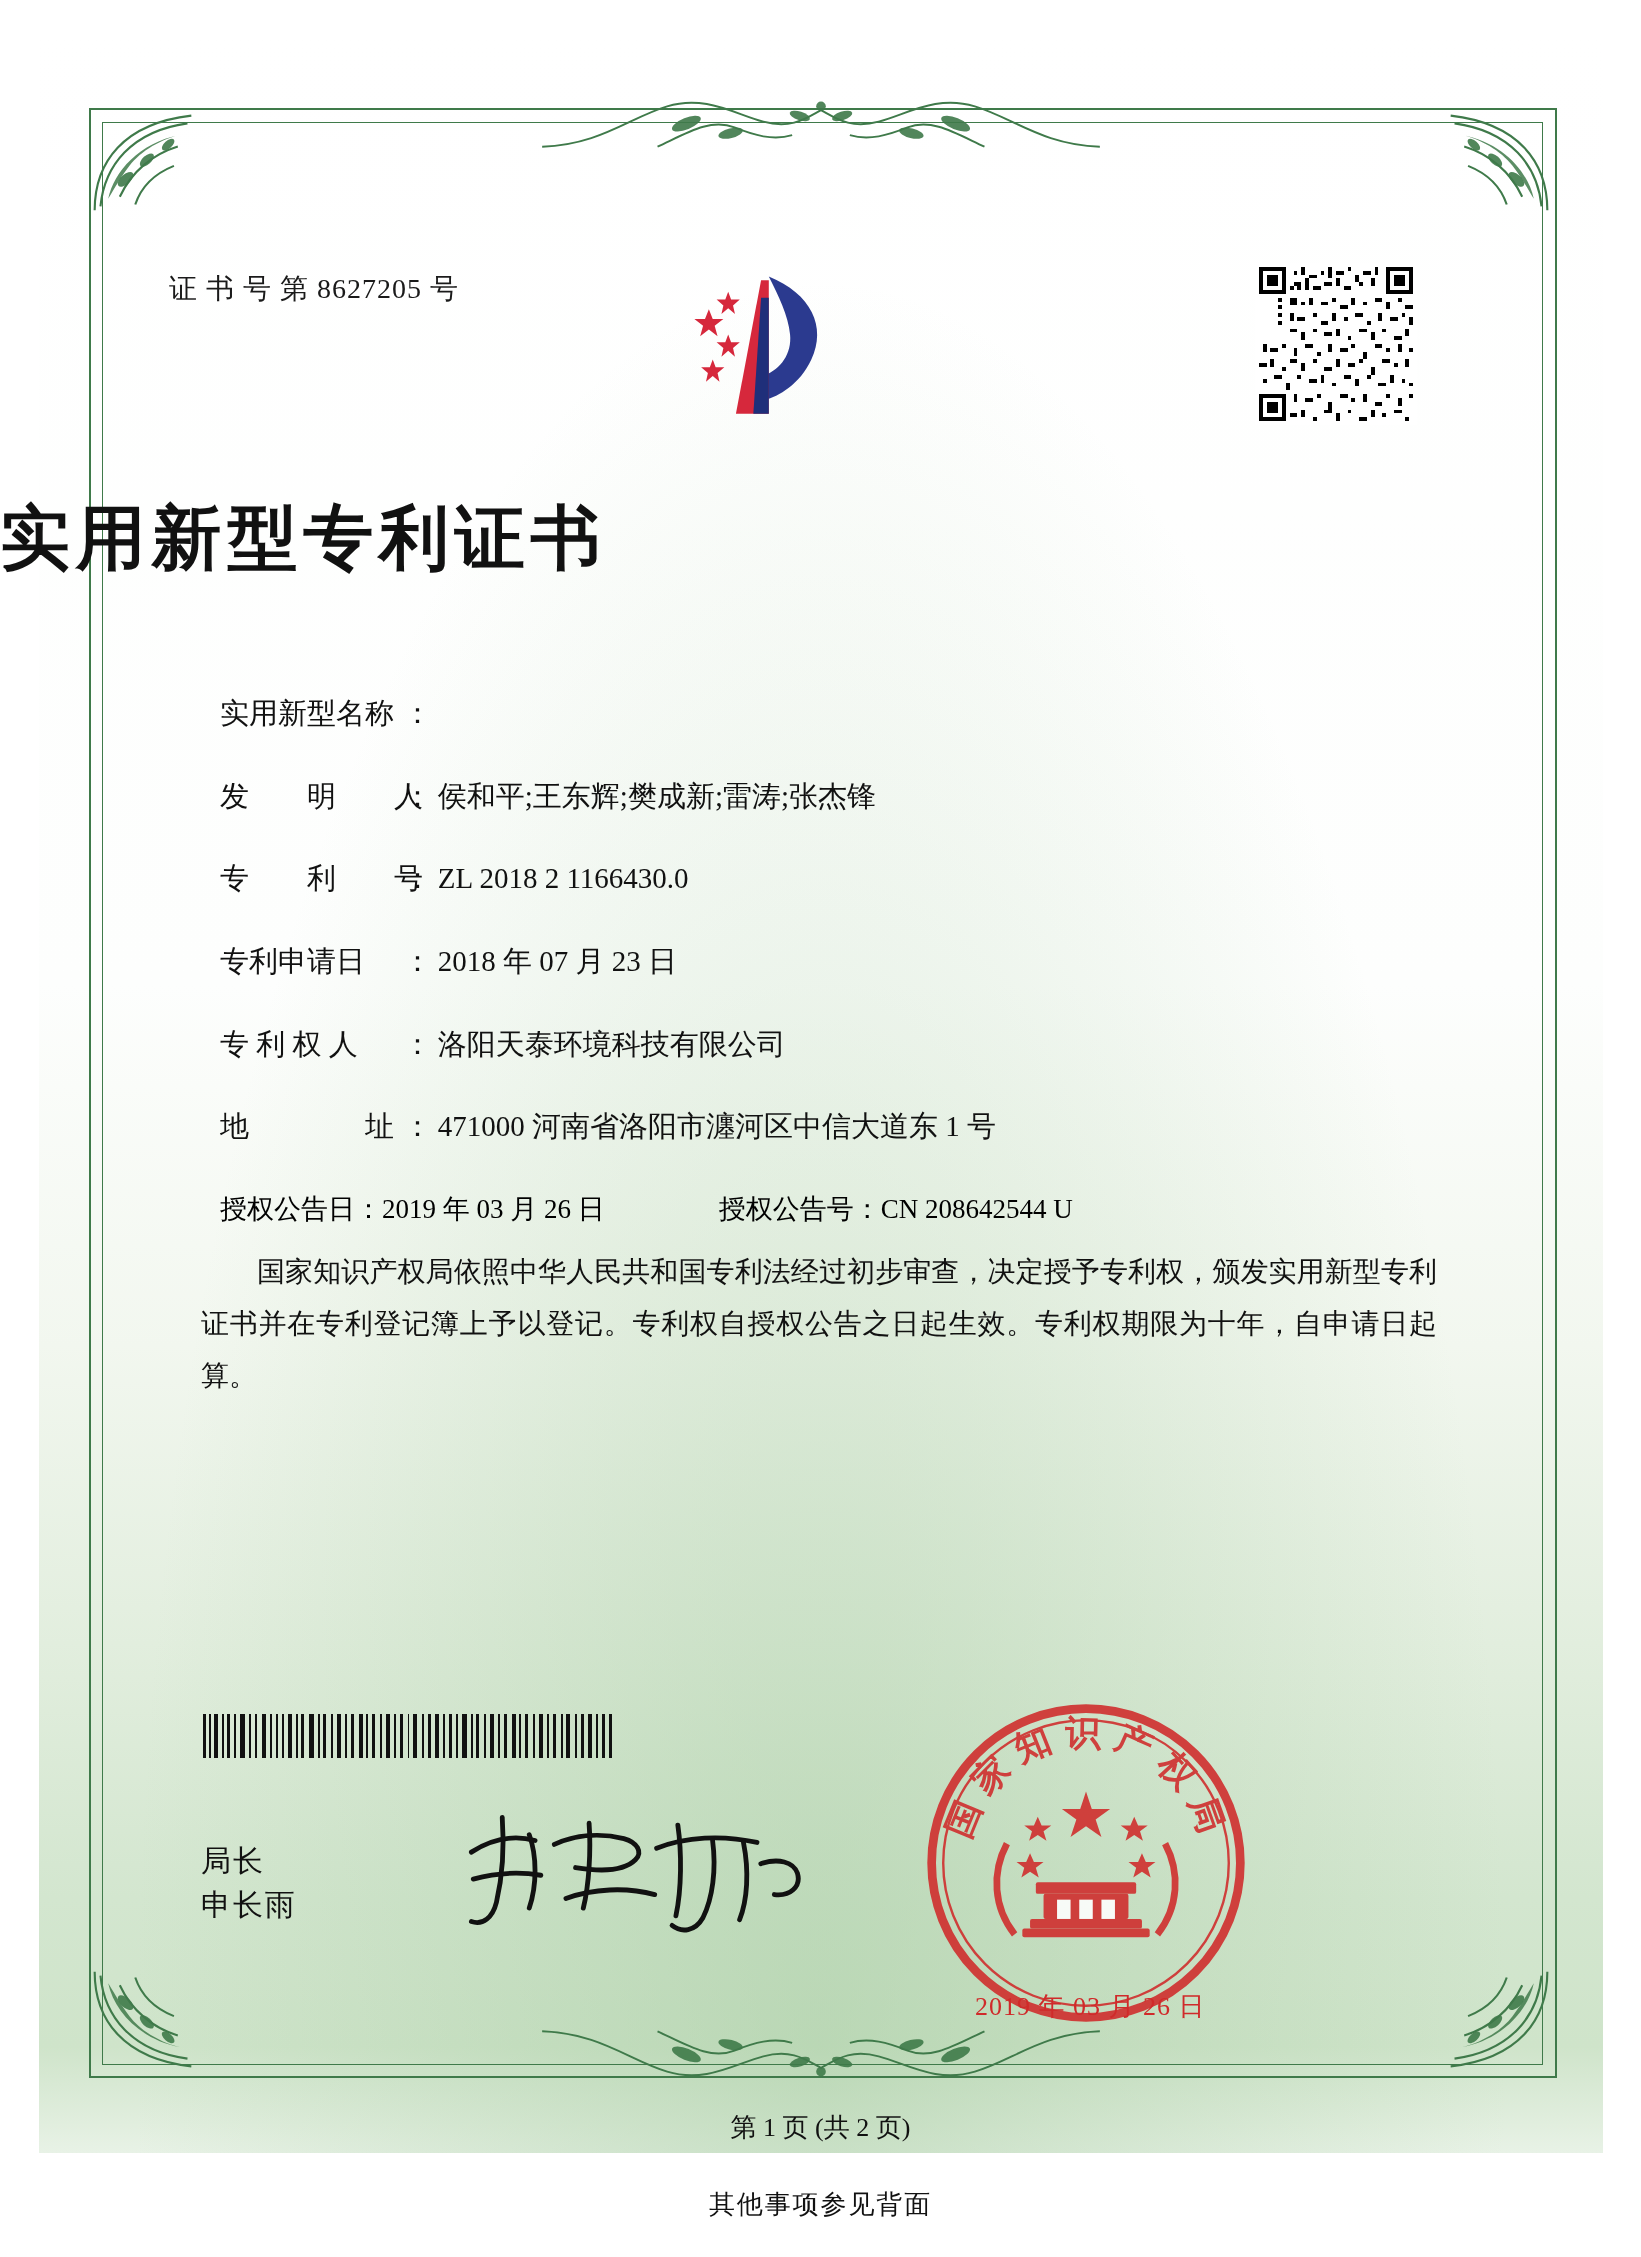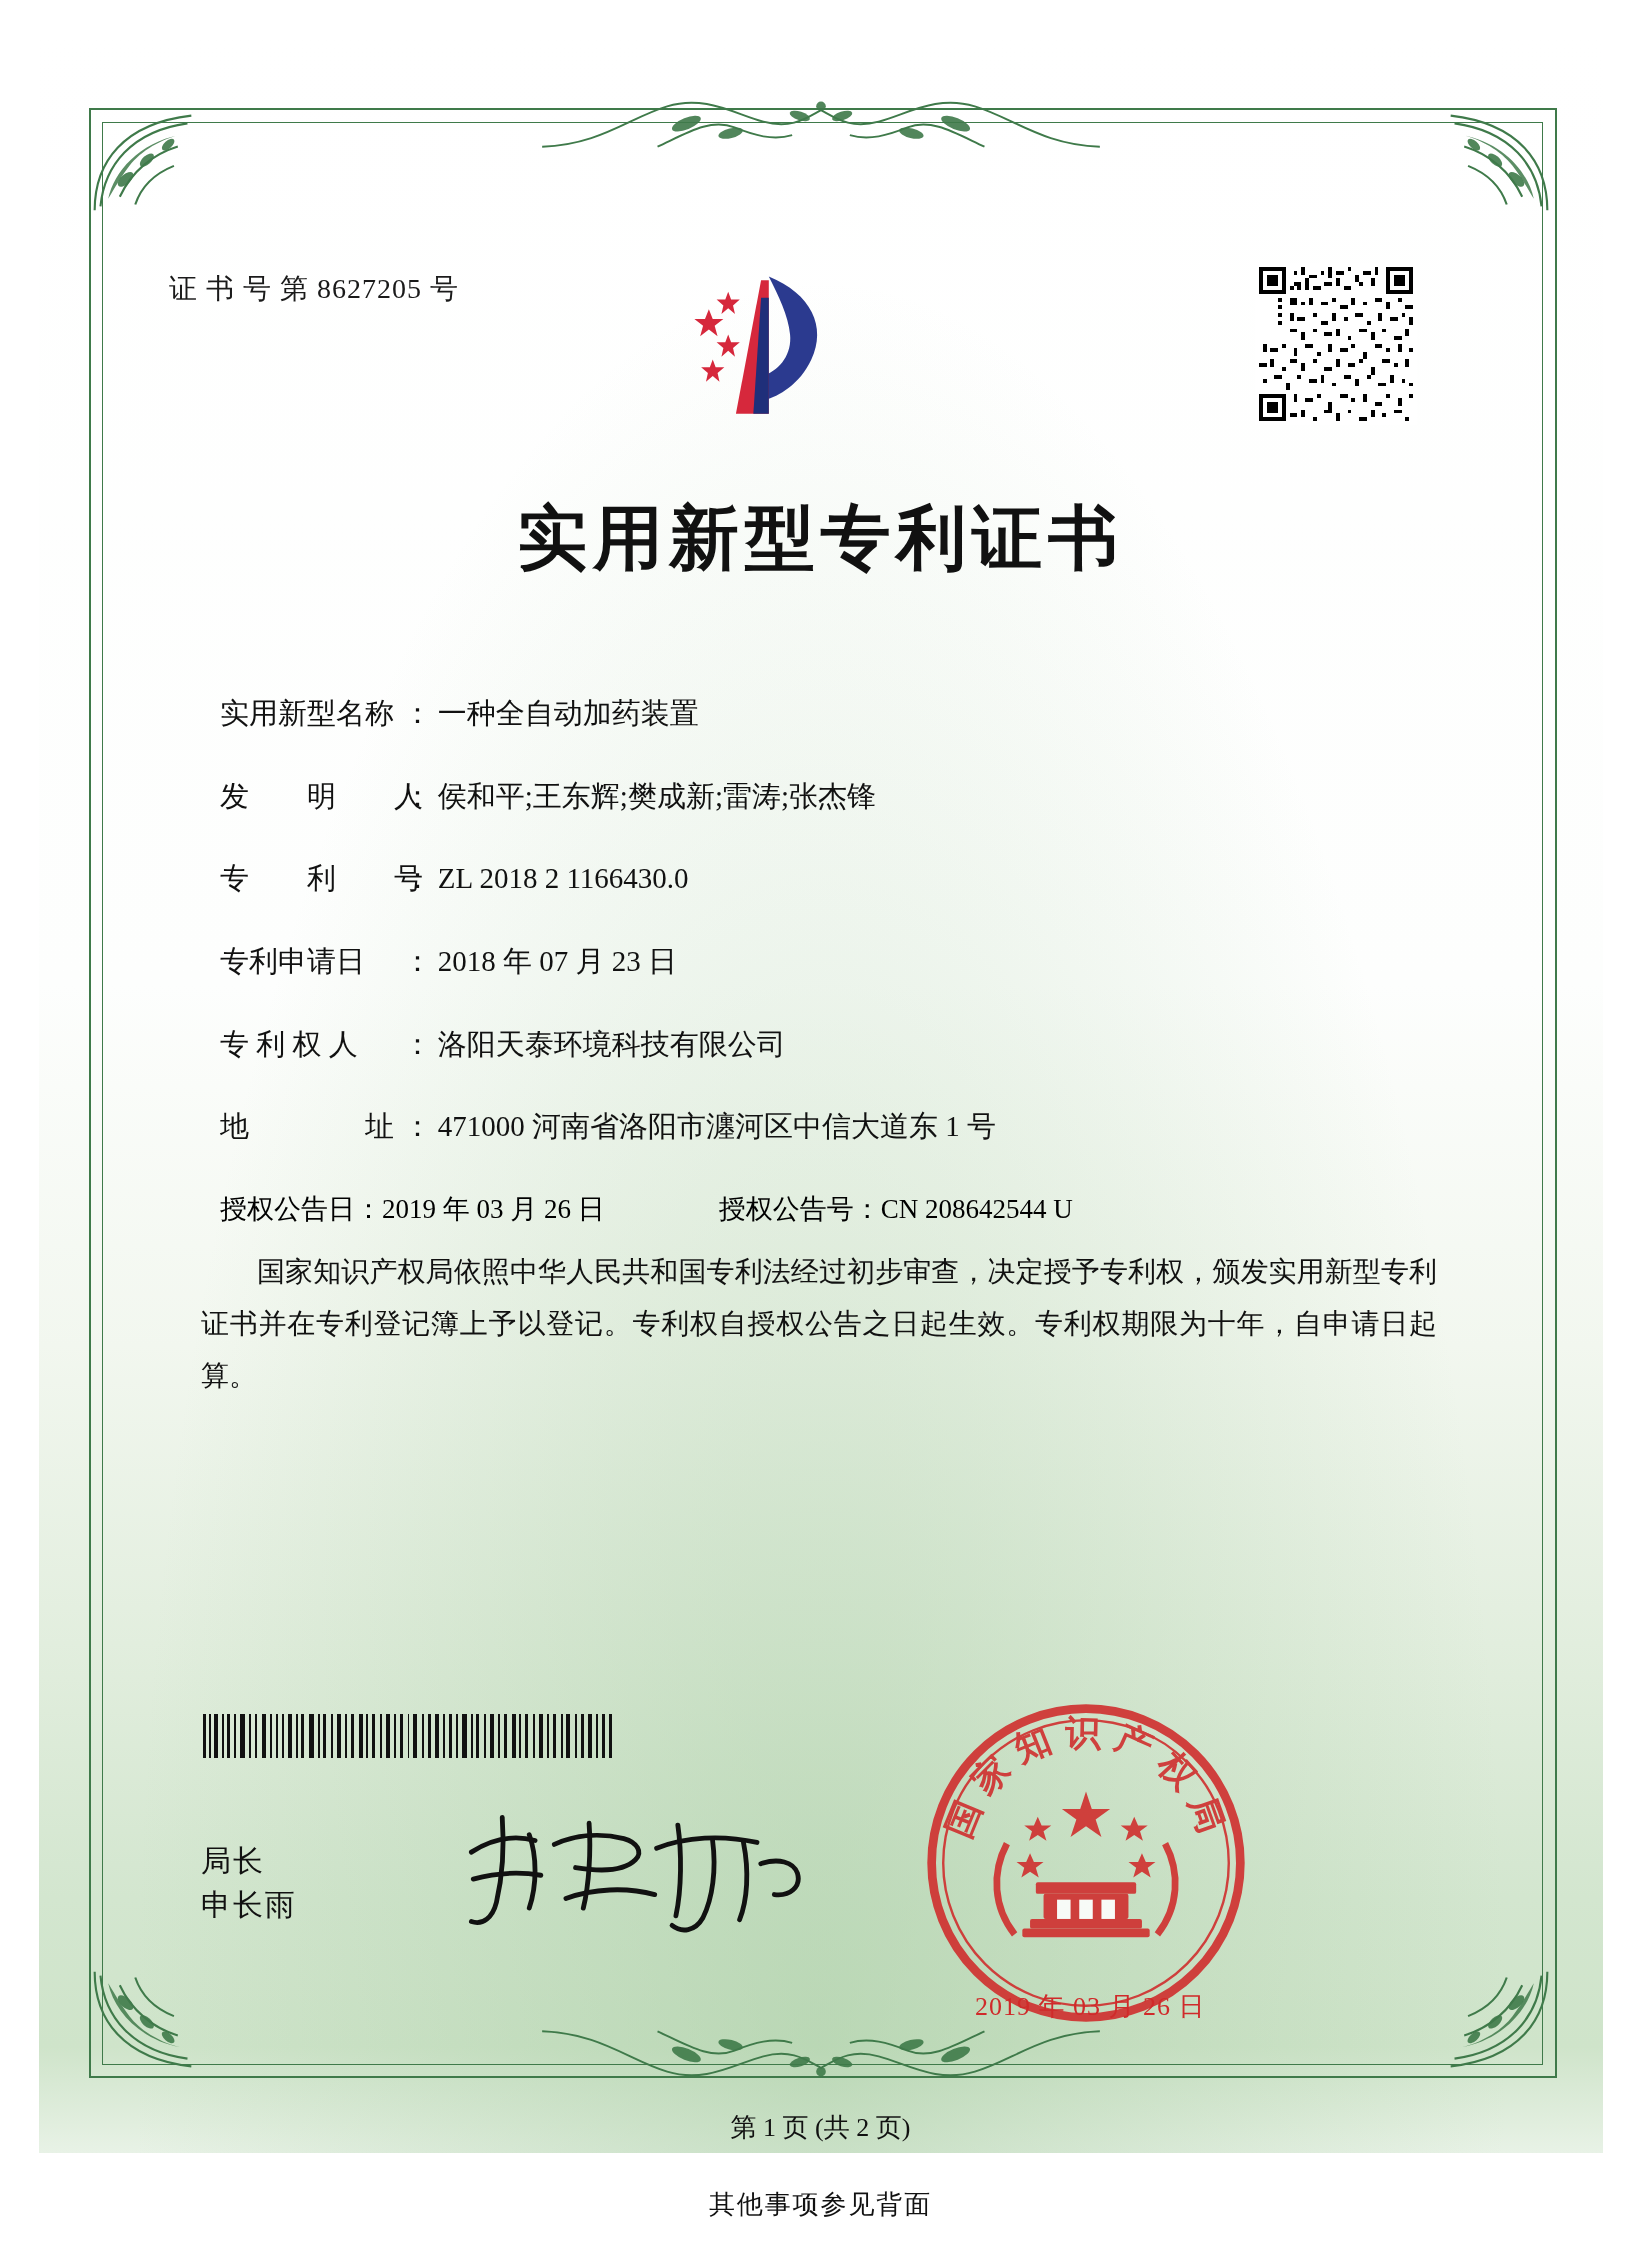--- a/index.html
+++ b/index.html
@@ -119,21 +119,20 @@
     top: 263px;
     width: 162px;
     height: 162px;
   }
 
   .title {
     position: absolute;
     left: 0;
     top: 492px;
     width: 1641px;
-    text-align: center;
     font-size: 70px;
     font-weight: bold;
     letter-spacing: 5.8px;
     color: #111111;
     font-family: "DejaVu Serif", "Liberation Serif", serif;
   }
 
   
   .fields {
     position: absolute;
@@ -532,21 +531,20 @@
       </g>
     </svg>
   </div>
 
   <div class="title">实用新型专利证书</div>
 
   <div class="fields">
     <div class="field-row">
       <span class="field-label">实用新型名称</span>
       <span class="field-colon">：</span>
-      <span class="field-value">一种全自动加药装置</span>
     </div>
     <div class="field-row">
       <span class="field-label">发　　明　　人</span>
       <span class="field-colon">：</span>
       <span class="field-value">侯和平;王东辉;樊成新;雷涛;张杰锋</span>
     </div>
     <div class="field-row">
       <span class="field-label">专　　利　　号</span>
       <span class="field-colon">：</span>
       <span class="field-value">ZL 2018 2 1166430.0</span>

